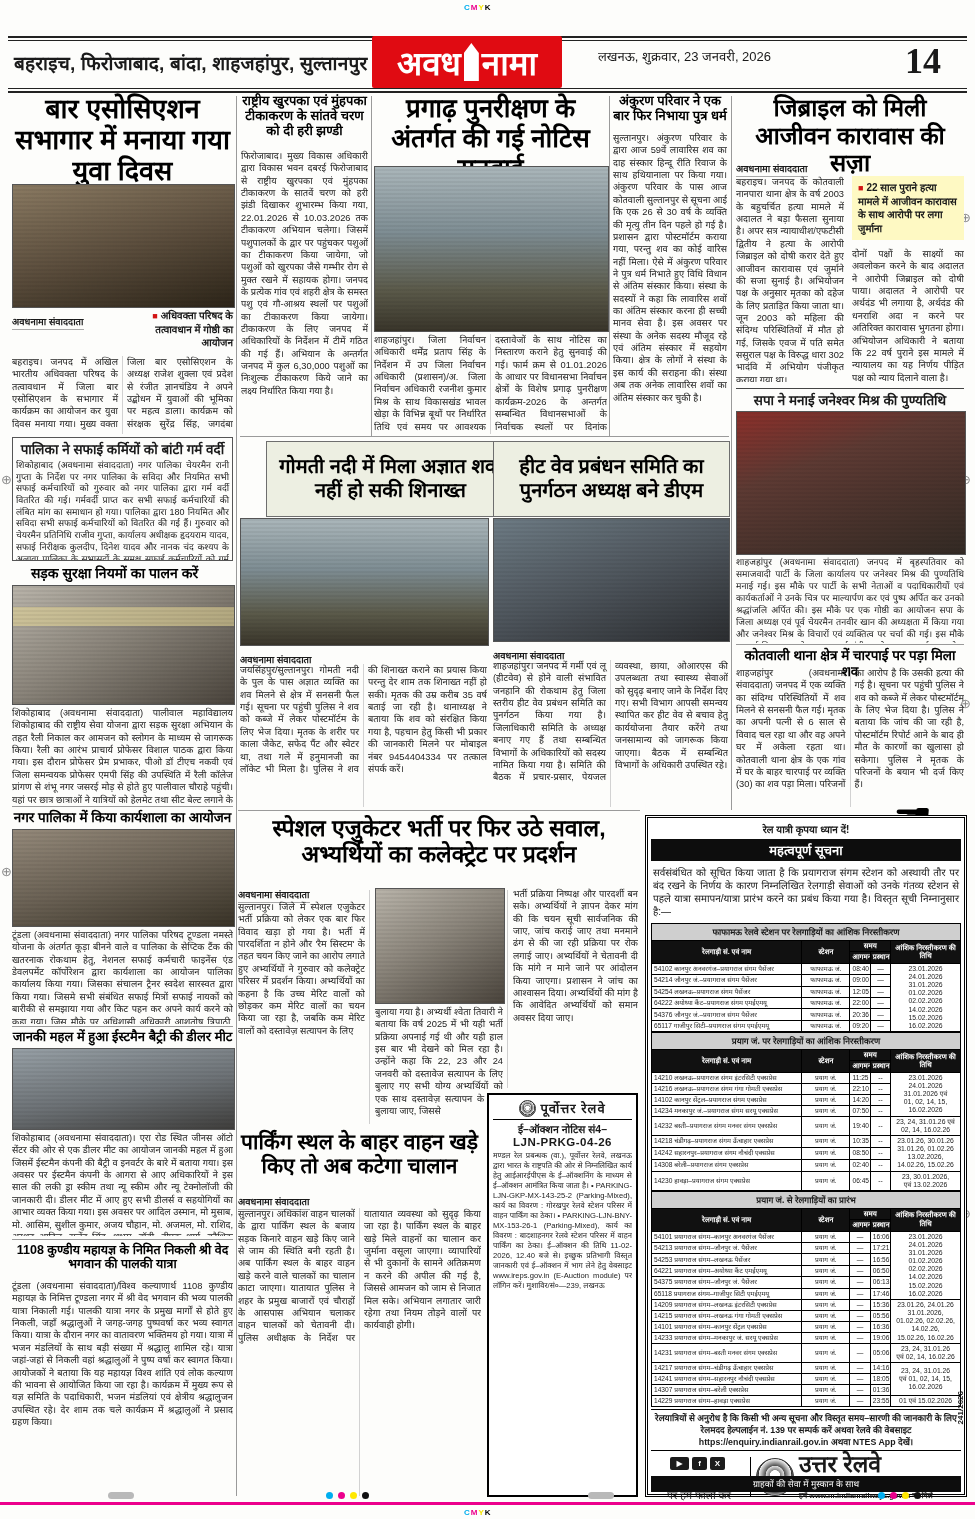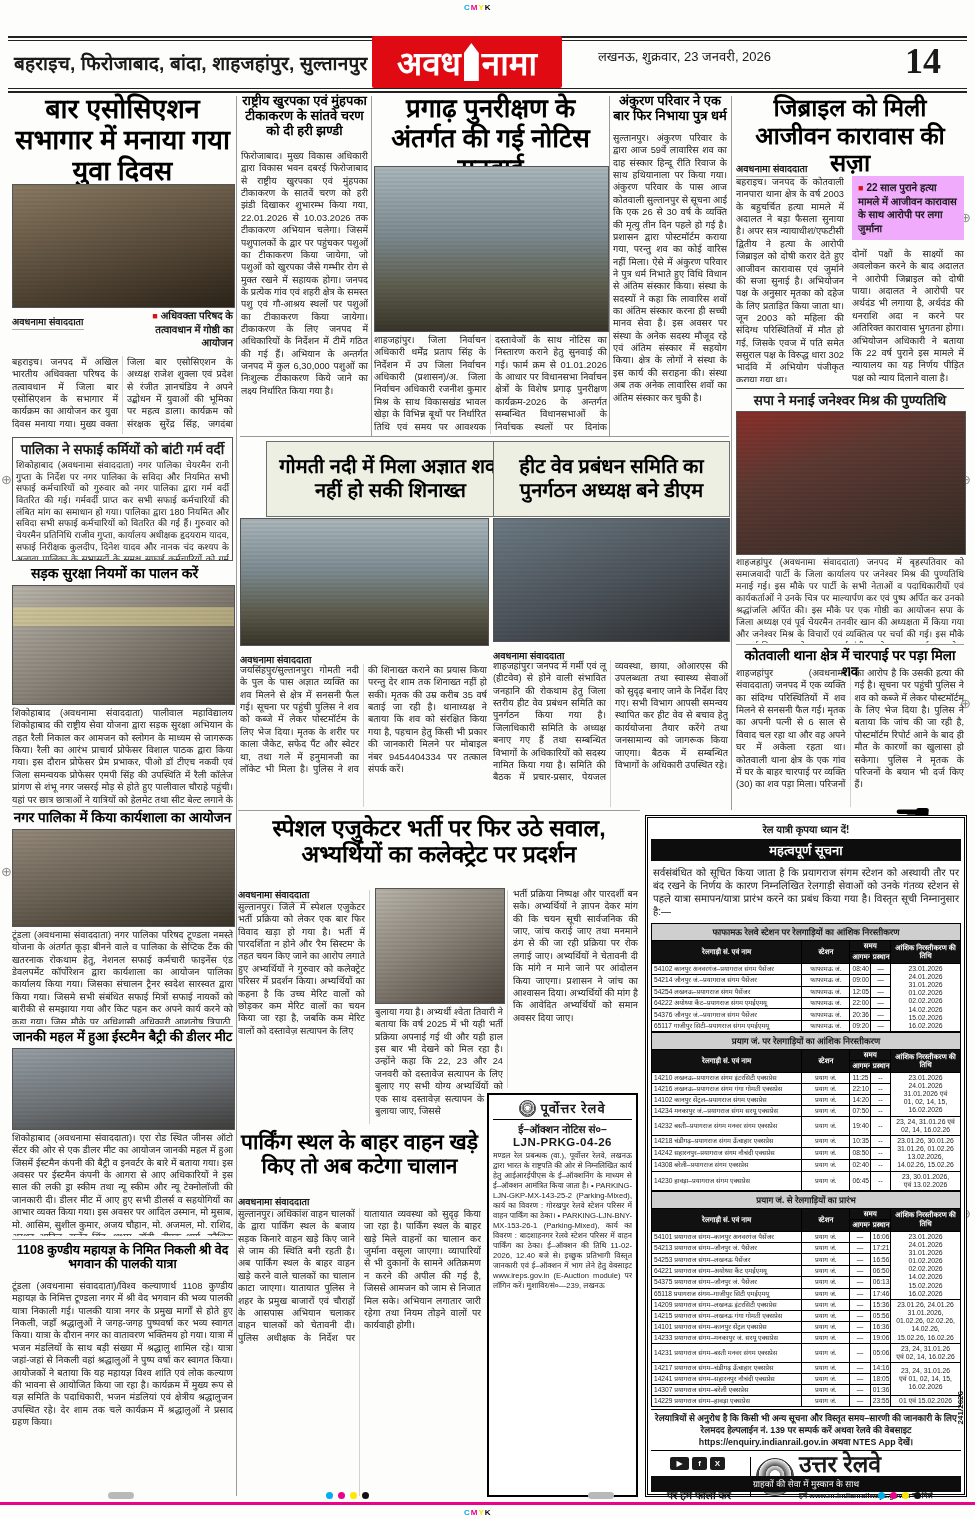--- a/index.html
+++ b/index.html
@@ -32,21 +32,21 @@
   .ph4{background:linear-gradient(160deg,#6d7b84 0%,#4e555c 50%,#2b2d30 100%);}
   .ph5{background:linear-gradient(170deg,#97a0a6 0%,#6c7175 55%,#3f3e3c 100%);}
   .ph6{background:linear-gradient(160deg,#8c2f2a 0%,#5d3a33 35%,#332a24 100%);}
   .ph7{background:linear-gradient(165deg,#94897a 0%,#6a6154 50%,#393327 100%);}
   .ph-band::before{content:"";position:absolute;left:0;right:0;top:18%;height:16%;background:rgba(230,215,150,.55);}
   
   .hbox{position:absolute;background:#edefe2;border:1px solid #6e6e6e;font-weight:bold;text-align:center;
         display:flex;align-items:center;justify-content:center;color:#000;line-height:1.18;}
   .subhead{position:absolute;font-size:10px;font-weight:bold;line-height:1.3;text-align:right;}
   .redsq{color:#d21414;font-size:9px;margin-right:3px;}
-  .hibox{position:absolute;background:#f0abfc;padding:5px 6px;font-size:10px;font-weight:bold;line-height:1.35;}
+  .hibox{position:absolute;background:#fef9c3;padding:5px 6px;font-size:10px;font-weight:bold;line-height:1.35;}
   
   .rnad{position:absolute;left:645px;top:815px;width:322px;height:682px;border:3px double #000;background:#fff;box-sizing:border-box;padding:2px 3px;}
   .rn-att{font-size:10px;font-weight:bold;text-align:center;padding:2px 0 3px;}
   .rn-bar{background:#0d0d0d;color:#fff;font-size:13px;font-weight:bold;text-align:center;padding:2px 0;}
   .rn-intro{font-size:10px;line-height:1.3;text-align:justify;padding:5px 2px;}
   .rn-ttl{background:#cfcfcf;border:1px solid #000;border-bottom:none;font-size:8.6px;font-weight:bold;text-align:center;padding:2px 0;}
   table.rn-table{width:100%;border-collapse:collapse;table-layout:fixed;}
   .rn-table th,.rn-table td{border:1px solid #000;font-size:6.6px;line-height:1.2;padding:1px 2px;overflow:hidden;}
   .rn-table thead th{background:#111;color:#fff;text-align:center;font-size:7px;}
   .rn-table td.c{text-align:center;}
@@ -180,21 +180,21 @@
 
   <div class="hl" style="left:238px;top:1130px;width:243px;font-size:21px;">पार्किंग स्थल के बाहर वाहन खड़े किए तो अब कटेगा चालान</div>
   <div class="abs" style="left:238px;top:1191px;"><span class="by">अवधनामा संवाददाता</span></div>
   <div class="bt col2" style="left:238px;top:1208px;width:243px;height:288px;">सुल्तानपुर। अधिकांश वाहन चालकों के द्वारा पार्किंग स्थल के बजाय सड़क किनारे वाहन खड़े किए जाने से जाम की स्थिति बनी रहती है। अब पार्किंग स्थल के बाहर वाहन खड़े करने वाले चालकों का चालान काटा जाएगा। यातायात पुलिस ने शहर के प्रमुख बाजारों एवं चौराहों के आसपास अभियान चलाकर वाहन चालकों को चेतावनी दी। पुलिस अधीक्षक के निर्देश पर यातायात व्यवस्था को सुदृढ़ किया जा रहा है। पार्किंग स्थल के बाहर खड़े मिले वाहनों का चालान कर जुर्माना वसूला जाएगा। व्यापारियों से भी दुकानों के सामने अतिक्रमण न करने की अपील की गई है, जिससे आमजन को जाम से निजात मिल सके। अभियान लगातार जारी रहेगा तथा नियम तोड़ने वालों पर कार्यवाही होगी।</div>
 
   <div class="eab">
     <div class="ea-hd">
       <span class="emblem" style="width:15px;height:15px;display:inline-block;"></span>
       <span class="ea-brand">पूर्वोत्तर रेलवे</span>
     </div>
-    <div class="ea-l1">ई–ऑक्शन नोटिस सं०–</div>
+    <div class="ea-l1">ई–ऑक्शन नोटिस सं4–</div>
     <div class="ea-l2">LJN-PRKG-04-26</div>
     <div class="ea-body">मण्डल रेल प्रबन्धक (वा.), पूर्वोत्तर रेलवे, लखनऊ द्वारा भारत के राष्ट्रपति की ओर से निम्नलिखित कार्य हेतु आईआरईपीएस के ई–ऑक्शनिंग के माध्यम से ई–ऑक्शन आमंत्रित किया जाता है। • PARKING-LJN-GKP-MX-143-25-2 (Parking-Mixed), कार्य का विवरण : गोरखपुर रेलवे स्टेशन परिसर में वाहन पार्किंग का ठेका। • PARKING-LJN-BNY-MX-153-26-1 (Parking-Mixed), कार्य का विवरण : बादशाहनगर रेलवे स्टेशन परिसर में वाहन पार्किंग का ठेका। ई–ऑक्शन की तिथि 11-02-2026, 12.40 बजे से। इच्छुक प्रतिभागी विस्तृत जानकारी एवं ई–ऑक्शन में भाग लेने हेतु वेबसाइट www.ireps.gov.in (E-Auction module) पर लॉगिन करें। मुशाविर/सं०—239, लखनऊ</div>
   </div>
 
   <div class="hand">☚</div>
   <div class="rnad">
     <div class="rn-att">रेल यात्री कृपया ध्यान दें!</div>
     <div class="rn-bar">महत्वपूर्ण सूचना</div>
     <div class="rn-intro">सर्वसंबंधित को सूचित किया जाता है कि प्रयागराज संगम स्टेशन को अस्थायी तौर पर बंद रखने के निर्णय के कारण निम्नलिखित रेलगाड़ी सेवाओं को उनके गंतव्य स्टेशन से पहले यात्रा समापन/यात्रा प्रारंभ करने का प्रबंध किया गया है। विस्तृत सूची निम्नानुसार है:—</div>
     <div id="rn-tables">
@@ -439,21 +439,21 @@
             </tr>
           </tbody>
         </table>
       </div>
     <div class="rn-foot">रेलयात्रियों से अनुरोध है कि किसी भी अन्य सूचना और विस्तृत समय–सारणी की जानकारी के लिए रेलमदद हेल्पलाईन नं. 139 पर सम्पर्क करें अथवा रेलवे की वेबसाइट https://enquiry.indianrail.gov.in अथवा NTES App देखें।</div>
     <div class="rn-social">
       <div style="text-align:center;width:92px;">
         <div>
           <span class="sicon" style="width:19px;">▶</span><span class="sicon">f</span><span class="sicon">X</span>
         </div>
-        <div style="font-size:10.5px;font-weight:bold;margin-top:18px;">पर हमें फॉलो करें</div>
+        <div style="font-size:10.5px;font-weight:normal;margin-top:18px;">पर हमें फॉलो करें</div>
       </div>
       <div style="width:1px;height:40px;background:#000;margin:0 5px;"></div>
       <span class="emblem" style="width:36px;height:36px;display:inline-block;flex:none;"></span>
       <div style="margin-left:5px;">
         <div style="font-size:23px;font-weight:bold;line-height:1;">उत्तर रेलवे</div>
         <div style="font-size:9.5px;font-weight:bold;margin-top:1px;">आपकी सुविधा–हमारा ध्येय</div>
         <div style="font-size:7.3px;font-weight:bold;">हमें www.nr.indianrailways.gov.in पर मिलें</div>
       </div>
     </div>
     <div class="vert" style="right:-1px;bottom:70px;">241/2026</div>

